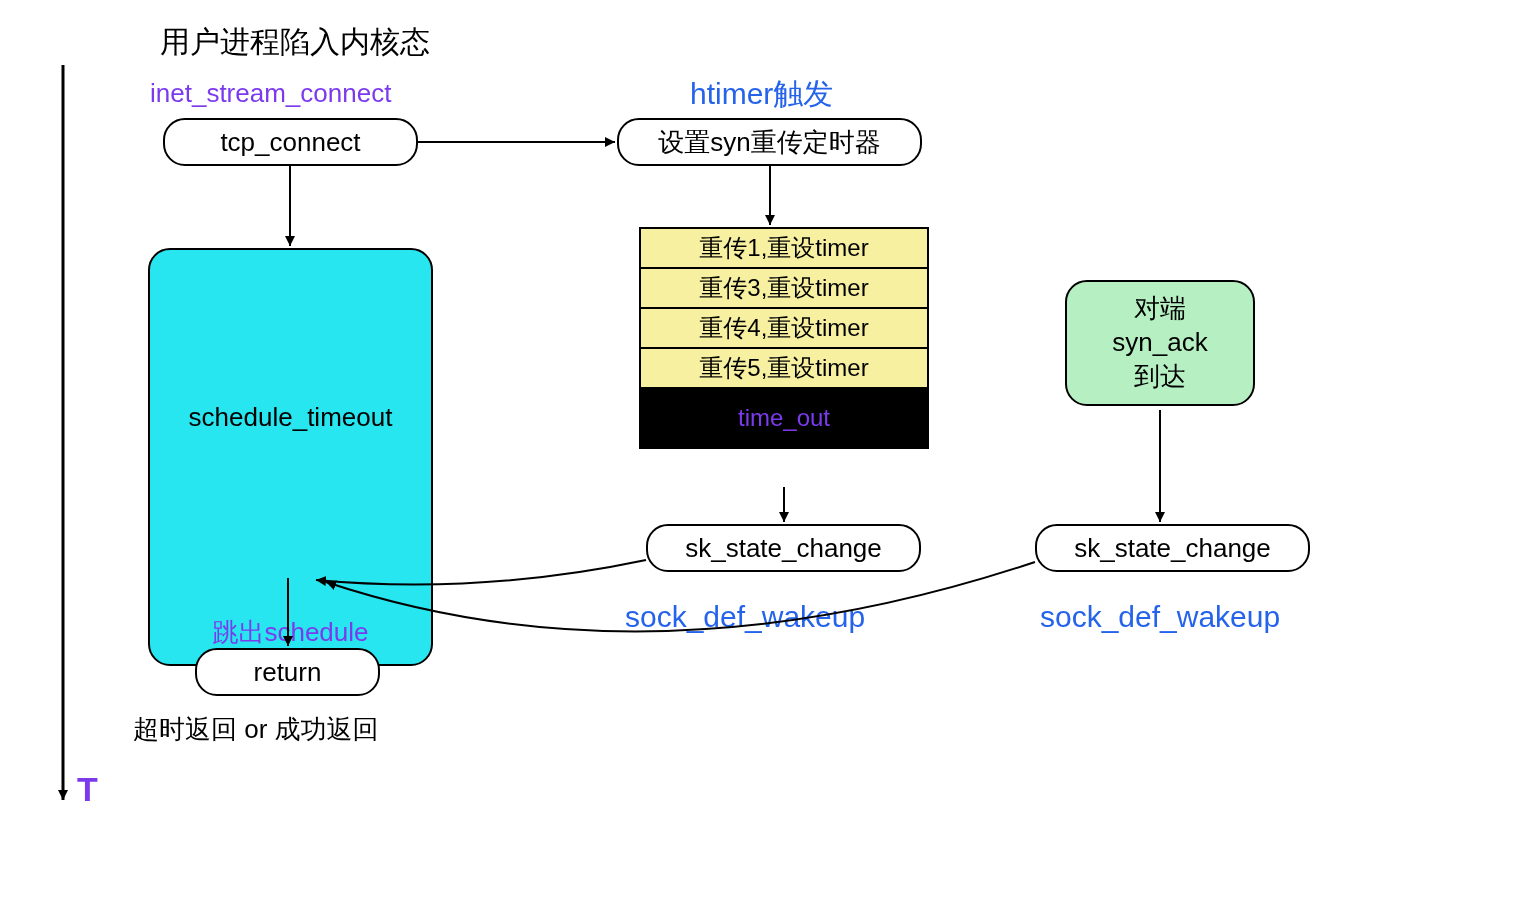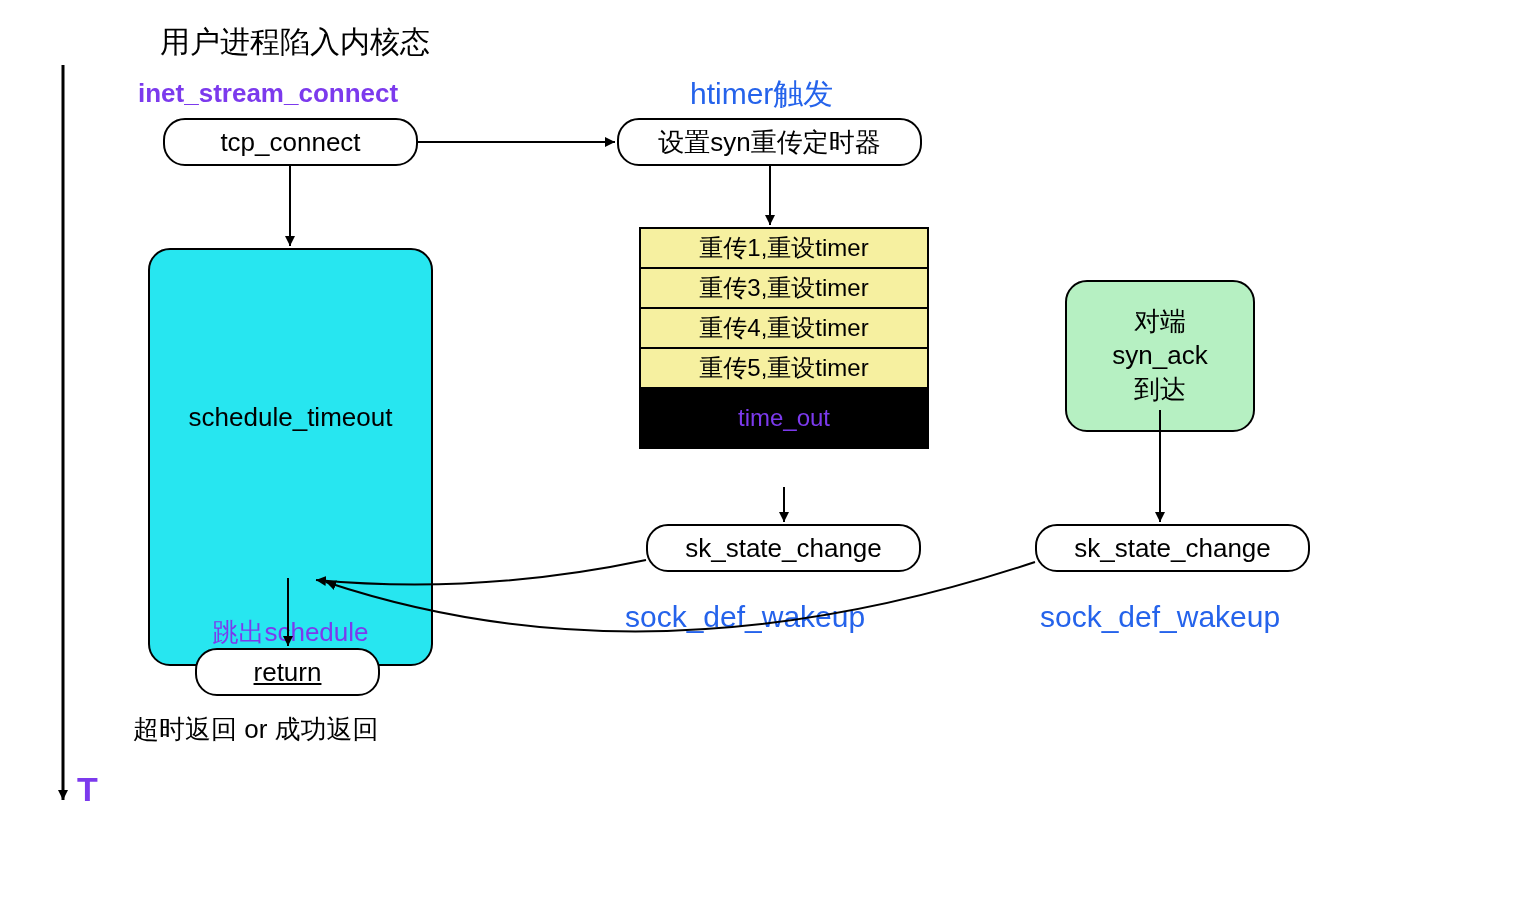--- a/index.html
+++ b/index.html
@@ -74,21 +74,21 @@
     left: 0; top: 0;
     width: 1522px; height: 916px;
     pointer-events: none;
   }
 </style>
 </head>
 <body>
 
 <div class="label" style="left:160px; top:22px; font-size:30px;">用户进程陷入内核态</div>
 
-<div class="label purple" style="left:138px; top:78px;font-weight:bold;">inet_stream_connect</div>
+<div class="label purple" style="left:150px; top:78px;">inet_stream_connect</div>
 
 <div class="label blue" style="left:690px; top:74px; font-size:30px;text-align:center;">htimer触发</div>
 
 <div class="node" style="left:163px; top:118px; width:255px; height:48px;">
   <span>tcp_connect</span>
 </div>
 
 <div class="node" style="left:617px; top:118px; width:305px; height:48px;text-align:center;">
   <span>设置syn重传定时器</span>
 </div>
@@ -99,38 +99,38 @@
 </div>
 
 <div class="table" style="left:639px; top:227px; width:290px;">
   <div class="cell">重传1,重设timer</div>
   <div class="cell">重传3,重设timer</div>
   <div class="cell">重传4,重设timer</div>
   <div class="cell">重传5,重设timer</div>
   <div class="cell last" style="height:58px;">time_out</div>
 </div>
 
-<div class="greenbox" style="left:1065px; top:280px; width:190px; height:152px;">
+<div class="greenbox" style="left:1065px; top:280px; width:190px; height:126px;">
   <span>对端</span>
   <span>syn_ack</span>
   <span>到达</span>
 </div>
 
 <div class="node" style="left:646px; top:524px; width:275px; height:48px;">
   <span>sk_state_change</span>
 </div>
 
 <div class="node" style="left:1035px; top:524px; width:275px; height:48px;">
   <span>sk_state_change</span>
 </div>
 
 <div class="label blue" style="left:625px; top:600px; font-size:30px;">sock_def_wakeup</div>
 <div class="label blue" style="left:1040px; top:600px; font-size:30px;">sock_def_wakeup</div>
 
-<div class="node" style="left:195px; top:648px; width:185px; height:48px;text-decoration:underline;">
+<div class="node" style="left:195px; top:648px; width:185px; height:48px;">
   <span>return</span>
 </div>
 
 <div class="label" style="left:133px; top:712px;">超时返回 or 成功返回</div>
 
 <div class="label purple" style="left:77px; top:770px; font-size:34px; font-weight:bold;">T</div>
 
 <svg class="overlay">
   <defs>
     <marker id="arrow" markerWidth="12" markerHeight="12" refX="10" refY="5" orient="auto" markerUnits="userSpaceOnUse">

